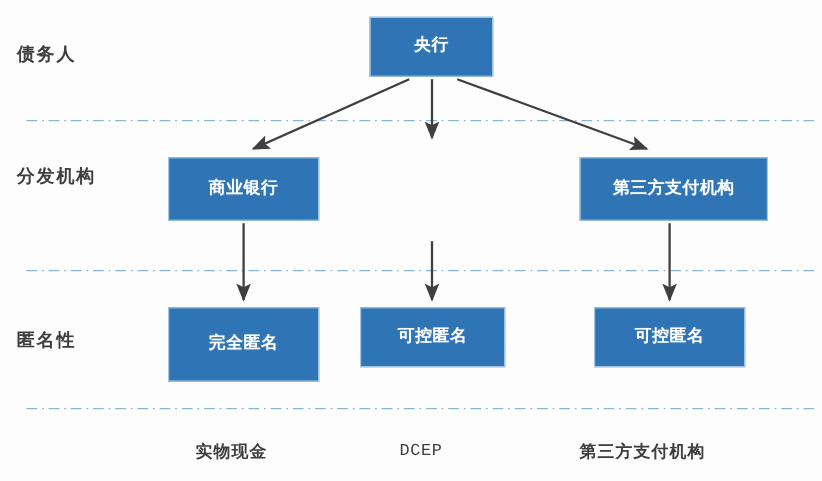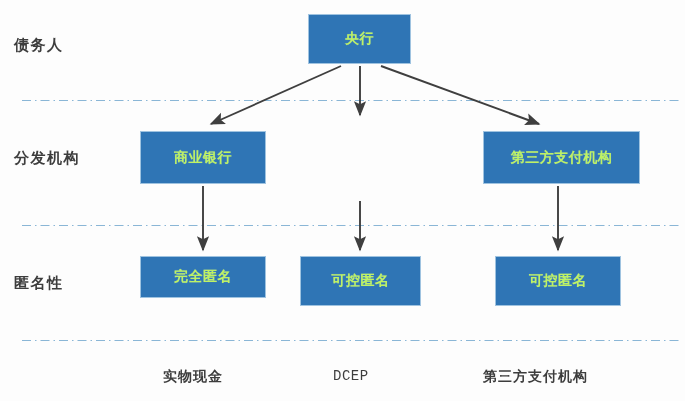--- a/index.html
+++ b/index.html
@@ -36,30 +36,30 @@
     position: absolute;
     left: 14px;
     font-size: 15px;
     font-weight: 700;
     color: #3d3d3d;
     letter-spacing: 1.5px;
     white-space: nowrap;
     font-family: "DejaVu Sans", "Liberation Sans", sans-serif;
   }
   #row-label-debtor   { top: 36px; }
-  #row-label-issuer   { top: 149px; }
+  #row-label-issuer   { top: 138px; }
   #row-label-anon     { top: 274px; }
 
   
   .node-box {
     position: absolute;
     box-sizing: border-box;
     background: #2f75b5;
     border: 1px solid #9fc3e0;
-    color: #bef264;
+    color: #ffffff;
     font-size: 14px;
     font-weight: 700;
     letter-spacing: 0.5px;
     display: flex;
     flex-direction: column;
     align-items: center;
     justify-content: center;
     text-align: center;
     line-height: 1.55;
     font-family: "DejaVu Sans", "Liberation Sans", sans-serif;
@@ -68,21 +68,21 @@
 
   
   #node-central-bank  { left: 308px; top: 14px;  width: 103px; height: 50px; }
 
   
   #node-comm-bank     { left: 140px; top: 131px; width: 126px; height: 53px; }
   #node-comm-other    { left: 300px; top: 121px; width: 121px; height: 78px; }
   #node-third-party   { left: 483px; top: 131px; width: 157px; height: 53px; }
 
   
-  #node-full-anon     { left: 140px; top: 256px; width: 126px; height: 42px; }
+  #node-full-anon     { left: 140px; top: 256px; width: 126px; height: 62px; }
   #node-ctrl-anon-1   { left: 300px; top: 256px; width: 121px; height: 50px; }
   #node-ctrl-anon-2   { left: 495px; top: 256px; width: 126px; height: 50px; }
 
   .node-line { display: block; }
 
   
   .column-caption {
     position: absolute;
     top: 368px;
     font-size: 14px;

